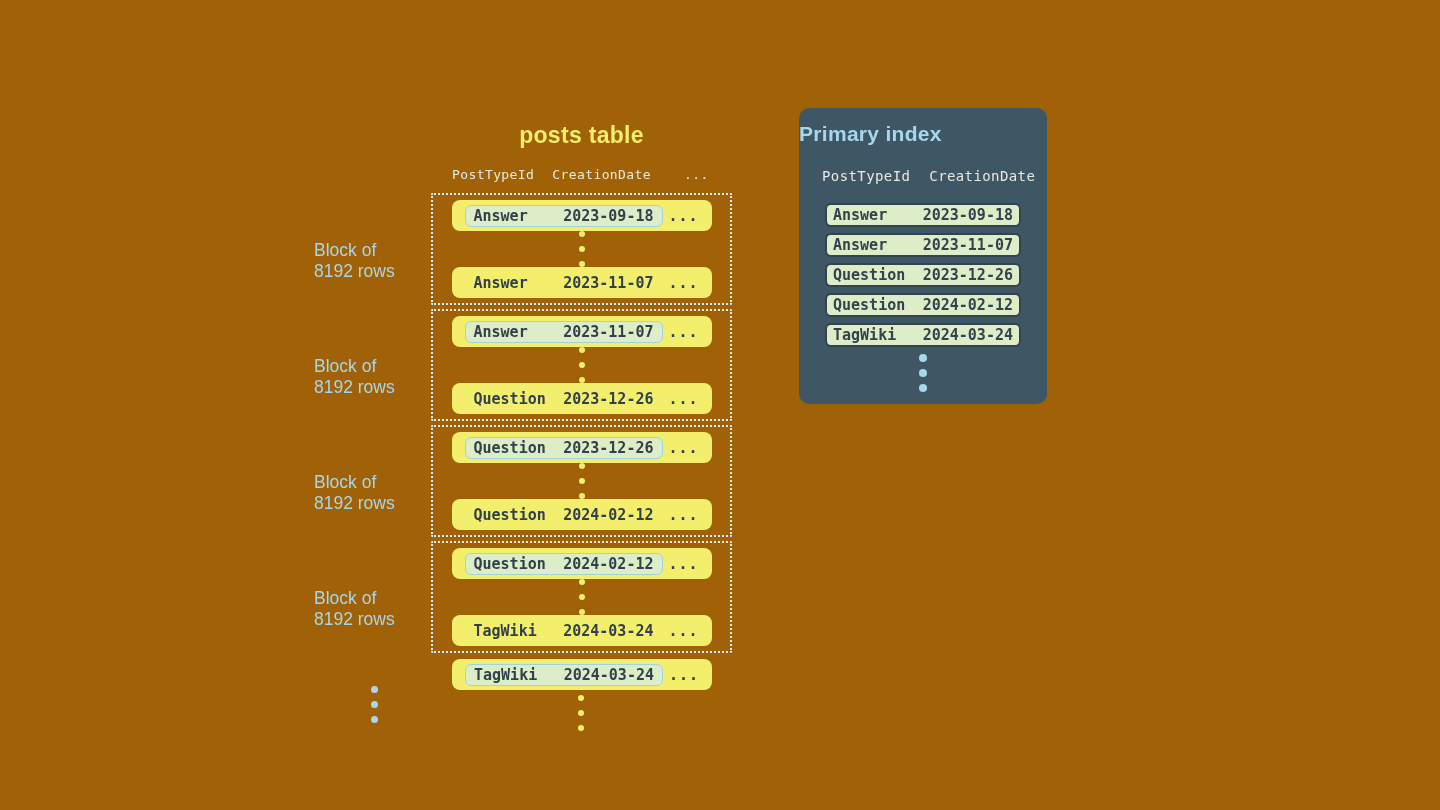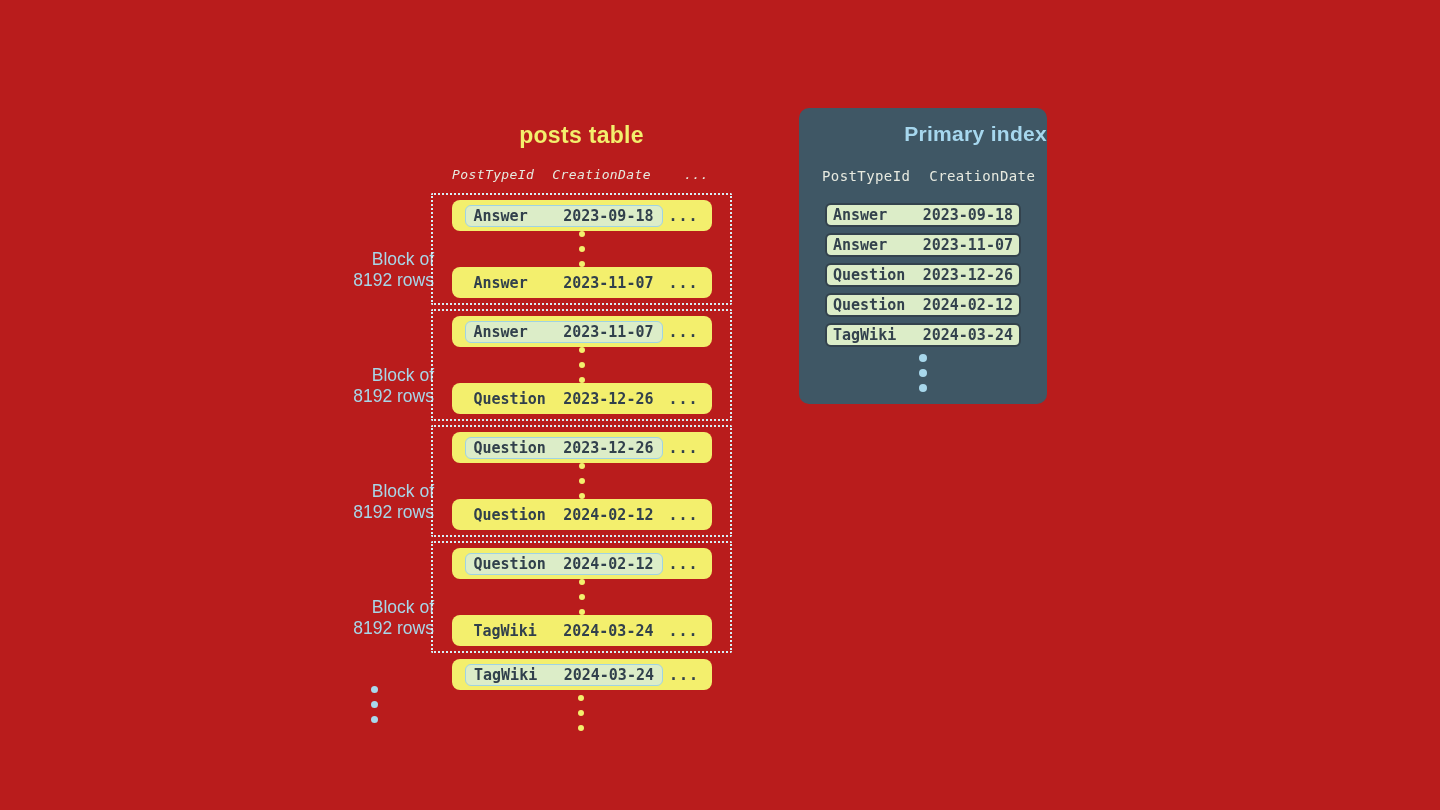--- a/index.html
+++ b/index.html
@@ -8,67 +8,65 @@
     background: #0a0a0a;
     width: 1440px;
     height: 810px;
     overflow: hidden;
     font-family: "Liberation Sans", sans-serif;
   }
   .canvas {
     position: relative;
     width: 1440px;
     height: 810px;
-    background: #b91c1c;
+    background: #a16207;
   }
   .mono { font-family: "DejaVu Sans Mono", monospace; }
 
   
   .pt-title {
     position: absolute;
     left: 431px; top: 122px; width: 301px;
     text-align: center;
     color: #f3ef6d;
     font-size: 23px;
     font-weight: 600;
     letter-spacing: .3px;
   }
   .pt-headers {
     position: absolute;
     left: 452px; top: 167px;
     color: #e7eae0;
     font-size: 13px;
     letter-spacing: .4px;
     white-space: nowrap;
-    font-style: italic;
   }
   .pt-headers .h2 { margin-left: 18px; }
   .pt-headers .h3 { margin-left: 33px; }
 
   .block {
     position: absolute;
     left: 431px; width: 301px; height: 112px;
     border: 2px dotted #d9eef5;
     border-radius: 2px;
     box-sizing: border-box;
     display: flex;
     flex-direction: column;
     align-items: center;
     justify-content: space-between;
     padding: 5px 0;
   }
   .block-label {
     position: absolute;
     left: 314px; width: 120px;
-    text-align: right;
+    text-align: left;
     color: #a8d6e8;
     font-size: 17.5px;
     line-height: 21px;
     font-weight: 400;
-    margin-top: 9px;
   }
   .trow {
     width: 260px; height: 31px;
     background: #f3ef6d;
     border-radius: 8px;
     box-sizing: border-box;
     display: flex;
     align-items: center;
     justify-content: space-between;
     padding: 0 13px;
@@ -120,21 +118,21 @@
   .index-panel {
     position: absolute;
     left: 799px; top: 108px;
     width: 248px; height: 296px;
     background: #3f5765;
     border-radius: 10px;
   }
   .idx-title {
     position: absolute;
     left: 0; top: 14px; width: 100%;
-    text-align: right;
+    text-align: left;
     color: #a6d7ee;
     font-size: 21px;
     font-weight: 600;
     letter-spacing: .3px;
   }
   .idx-headers {
     position: absolute;
     left: 23px; top: 60px;
     color: #e7eae0;
     font-size: 14px;

